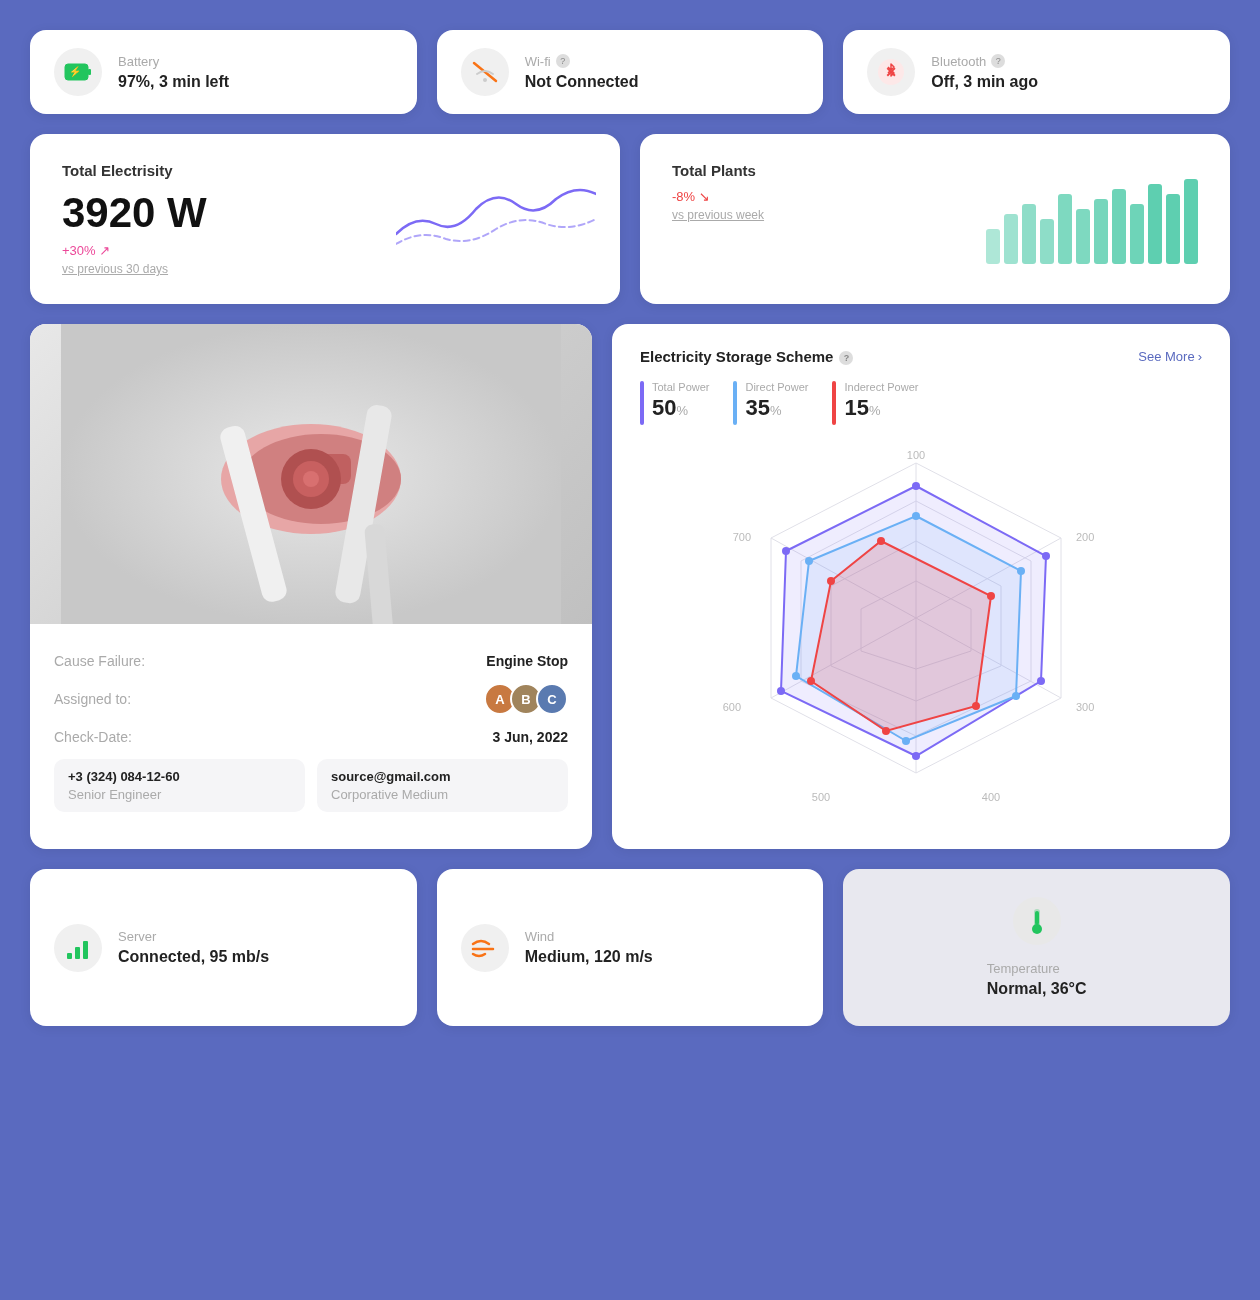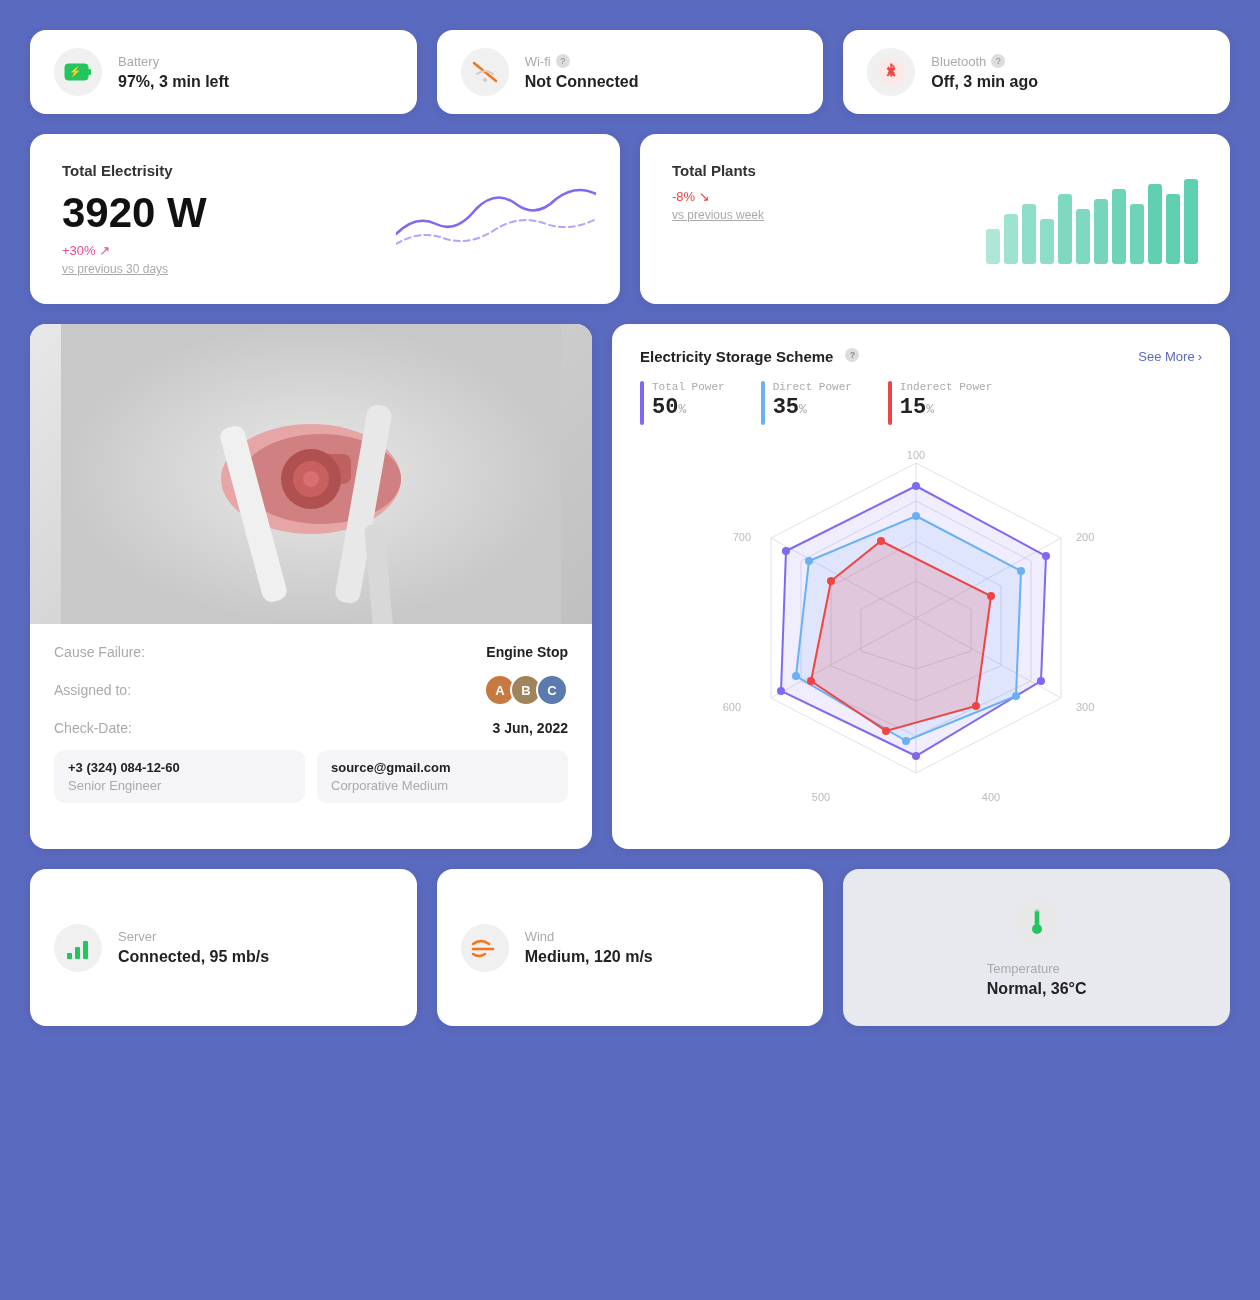--- a/index.html
+++ b/index.html
@@ -138,21 +138,21 @@
       height: 300px;
       background: linear-gradient(135deg, #e8e8e8 0%, #d0d0d0 50%, #c0c0c0 100%);
       position: relative;
       overflow: hidden;
       display: flex;
       align-items: center;
       justify-content: center;
     }
     
     .turbine-info {
-      padding: 20px 24px;
+      padding: 29px 24px;
     }
     .info-row {
       display: flex;
       justify-content: space-between;
       align-items: center;
       margin-bottom: 14px;
     }
     .info-label {
       font-size: 14px;
       color: #aaa;
@@ -218,36 +218,35 @@
       display: flex;
       justify-content: space-between;
       align-items: center;
       margin-bottom: 16px;
     }
     .radar-title {
       font-size: 15px;
       font-weight: 600;
       color: #222;
       display: flex;
-      align-items: flex-start;
-      gap: 12px;
+      align-items: flex-end;
+      gap: 6px;
     }
     .see-more {
       font-size: 13px;
       color: #5a6abf;
       cursor: pointer;
       display: flex;
       align-items: center;
       gap: 3px;
     }
     .legend-row {
       display: flex;
-      gap: 36px;
+      gap: 24px;
       margin-bottom: 16px;
-      font-family: Liberation Mono, monospace;
     }
     .legend-item {
       display: flex;
       align-items: flex-start;
       gap: 8px;
     }
     .legend-bar {
       width: 4px;
       height: 44px;
       border-radius: 2px;

